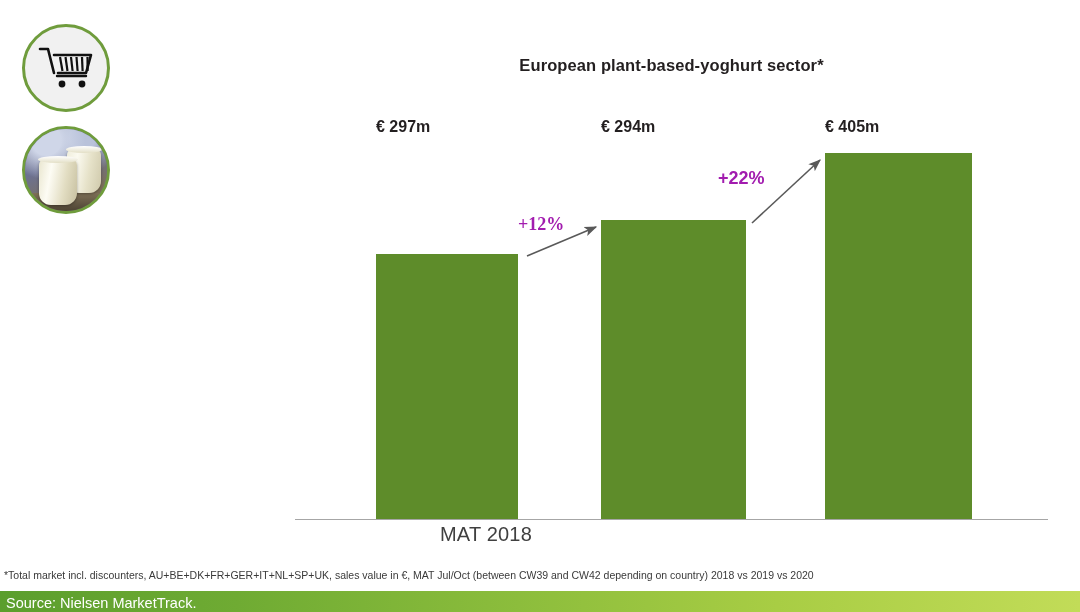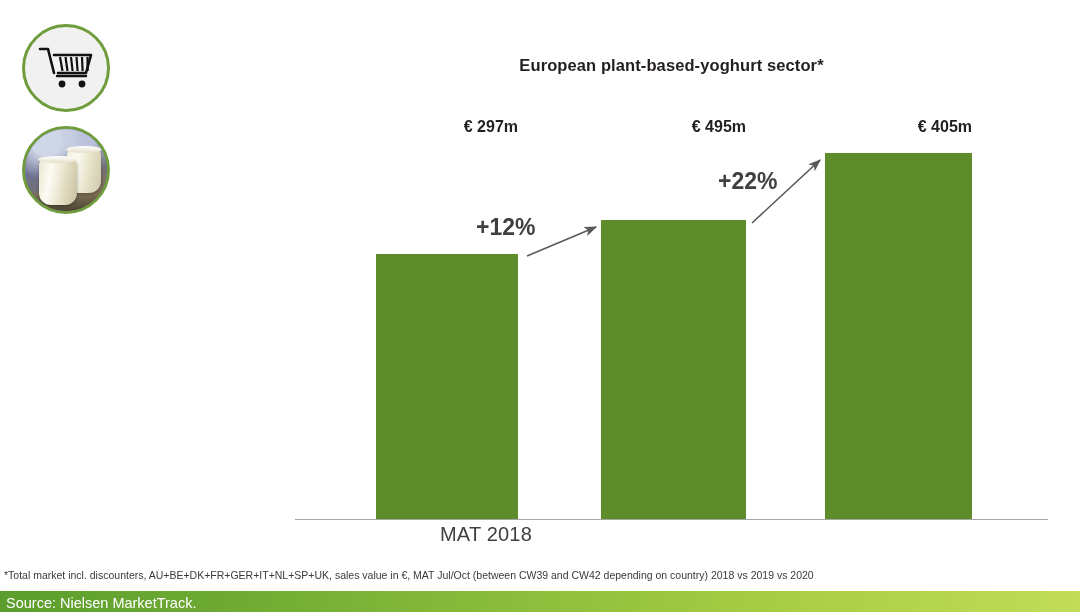--- a/index.html
+++ b/index.html
@@ -42,25 +42,25 @@
 
   
   #chart{position:absolute;left:0;top:0;width:1080px;height:560px;padding-left:40px;}
   #chart-title{
     position:absolute;left:295px;top:56px;width:753px;
     text-align:center;font-size:16.5px;font-weight:bold;color:#231f20;
     letter-spacing:.1px;
   }
   .bar{position:absolute;background:#5e8c2a;}
   .vlabel{
-    position:absolute;top:118px;text-align:right;
+    position:absolute;top:118px;text-align:left;
     font-size:16px;font-weight:bold;color:#231f20;
   }
   .pct{
-    position:absolute;font-size:23px;font-weight:bold;color:#404040;
+    position:absolute;font-size:18px;font-weight:bold;color:#a21caf;
     white-space:nowrap;
   }
   #axis{position:absolute;left:295px;top:519px;width:753px;height:1px;background:#a6a6a6;}
   .cat{
     position:absolute;top:523px;text-align:right;
     font-size:20px;color:#404040;letter-spacing:.2px;
   }
   svg.arrows{position:absolute;left:0;top:0;width:1080px;height:560px;overflow:visible;}
 
   
@@ -113,38 +113,38 @@
     </div>
   </div>
 
 </div>
 
 <div id="chart">
 
   <div id="chart-title">European plant-based-yoghurt sector*</div>
 
   <div class="vlabel" style="left:376px;width:142px;">€ 297m</div>
-  <div class="vlabel" style="left:601px;width:145px;">€ 495m</div>
+  <div class="vlabel" style="left:601px;width:145px;">€ 294m</div>
   <div class="vlabel" style="left:825px;width:147px;">€ 405m</div>
 
   <div class="bar" style="left:376px;top:254px;width:142px;height:266px;"></div>
   <div class="bar" style="left:601px;top:220px;width:145px;height:300px;"></div>
   <div class="bar" style="left:825px;top:153px;width:147px;height:367px;"></div>
 
   <svg class="arrows">
     <defs>
       <marker id="ah" markerWidth="9" markerHeight="9" refX="7.2" refY="3.4" orient="auto">
         <path d="M0,0.4 L8,3.4 L0,6.4 L1.9,3.4 Z" fill="#595959"></path>
       </marker>
     </defs>
     <line x1="527" y1="256" x2="596" y2="227" stroke="#595959" stroke-width="1.6" marker-end="url(#ah)"></line>
     <line x1="752" y1="223" x2="820" y2="160" stroke="#595959" stroke-width="1.6" marker-end="url(#ah)"></line>
   </svg>
 
-  <div class="pct" style="left:476px;top:214px;">+12%</div>
+  <div class="pct" style="left:518px;top:214px;font-family:Liberation Serif, serif;">+12%</div>
   <div class="pct" style="left:718px;top:168px;">+22%</div>
 
   <div id="axis"></div>
 
   <div class="cat" style="left:362px;width:170px;">MAT 2018</div>
 
 </div>
 
 <div id="footnote">*Total market incl. discounters, AU+BE+DK+FR+GER+IT+NL+SP+UK, sales value in €, MAT Jul/Oct (between CW39 and CW42 depending on country) 2018 vs 2019 vs 2020</div>
 

